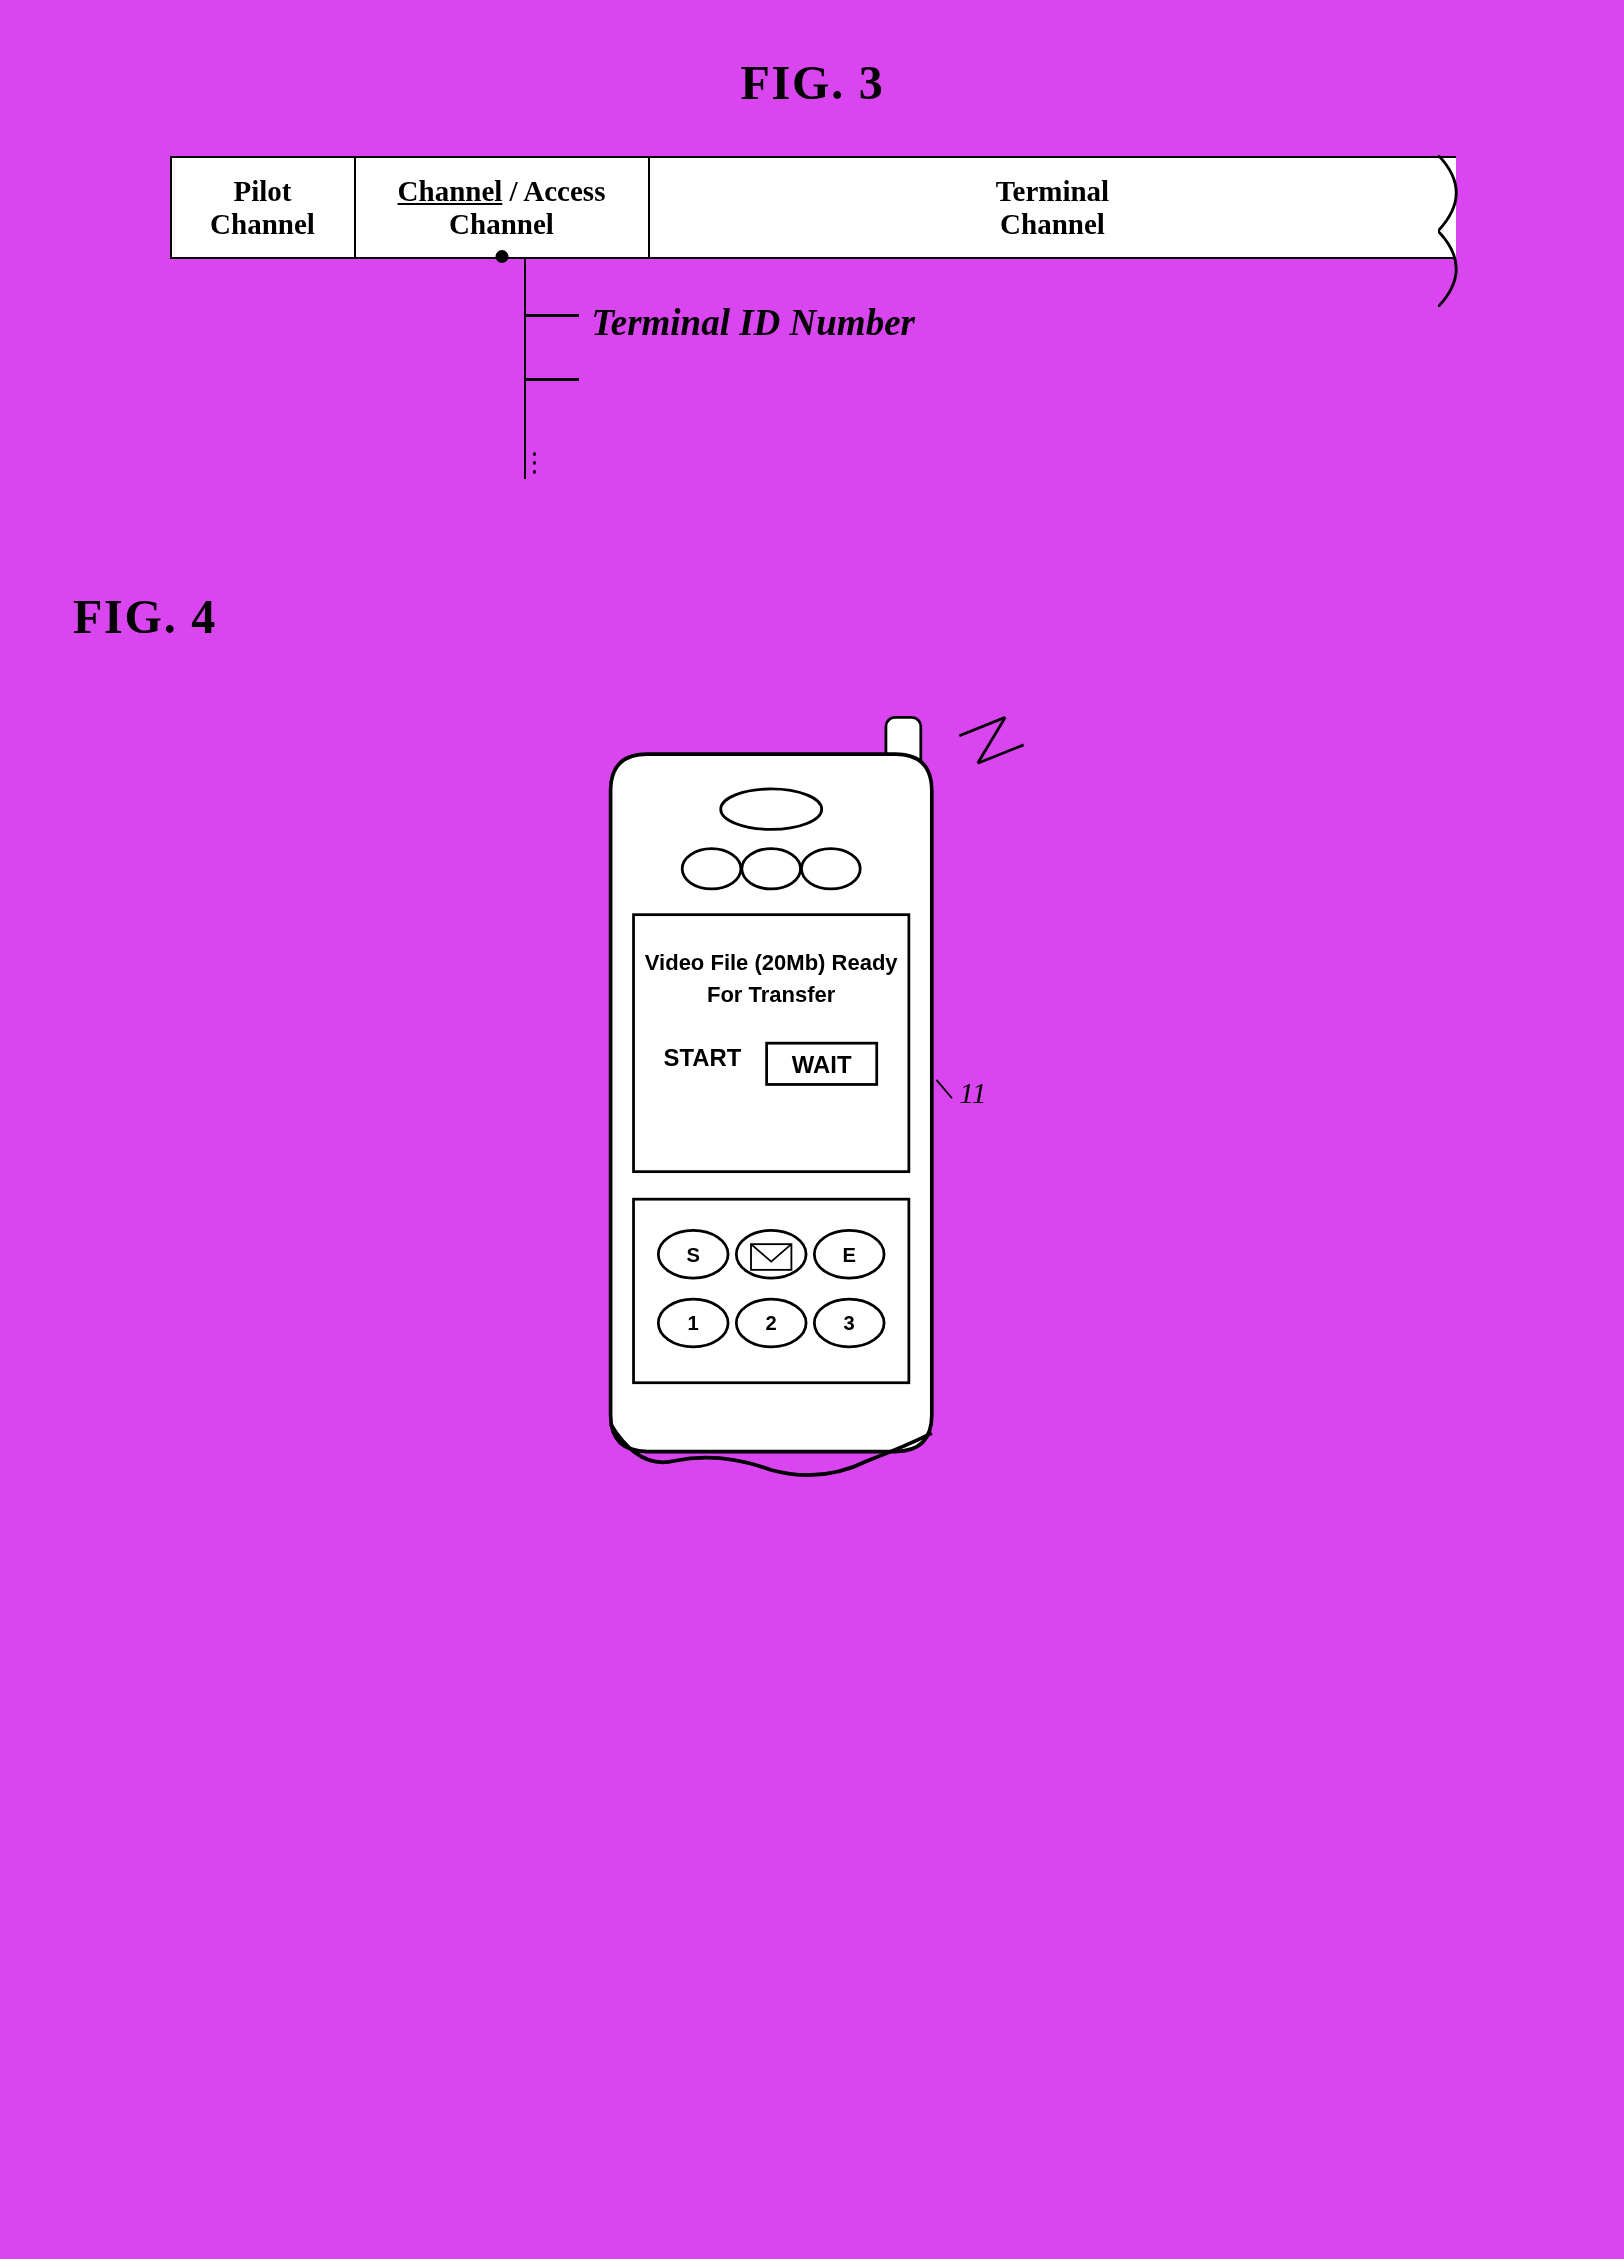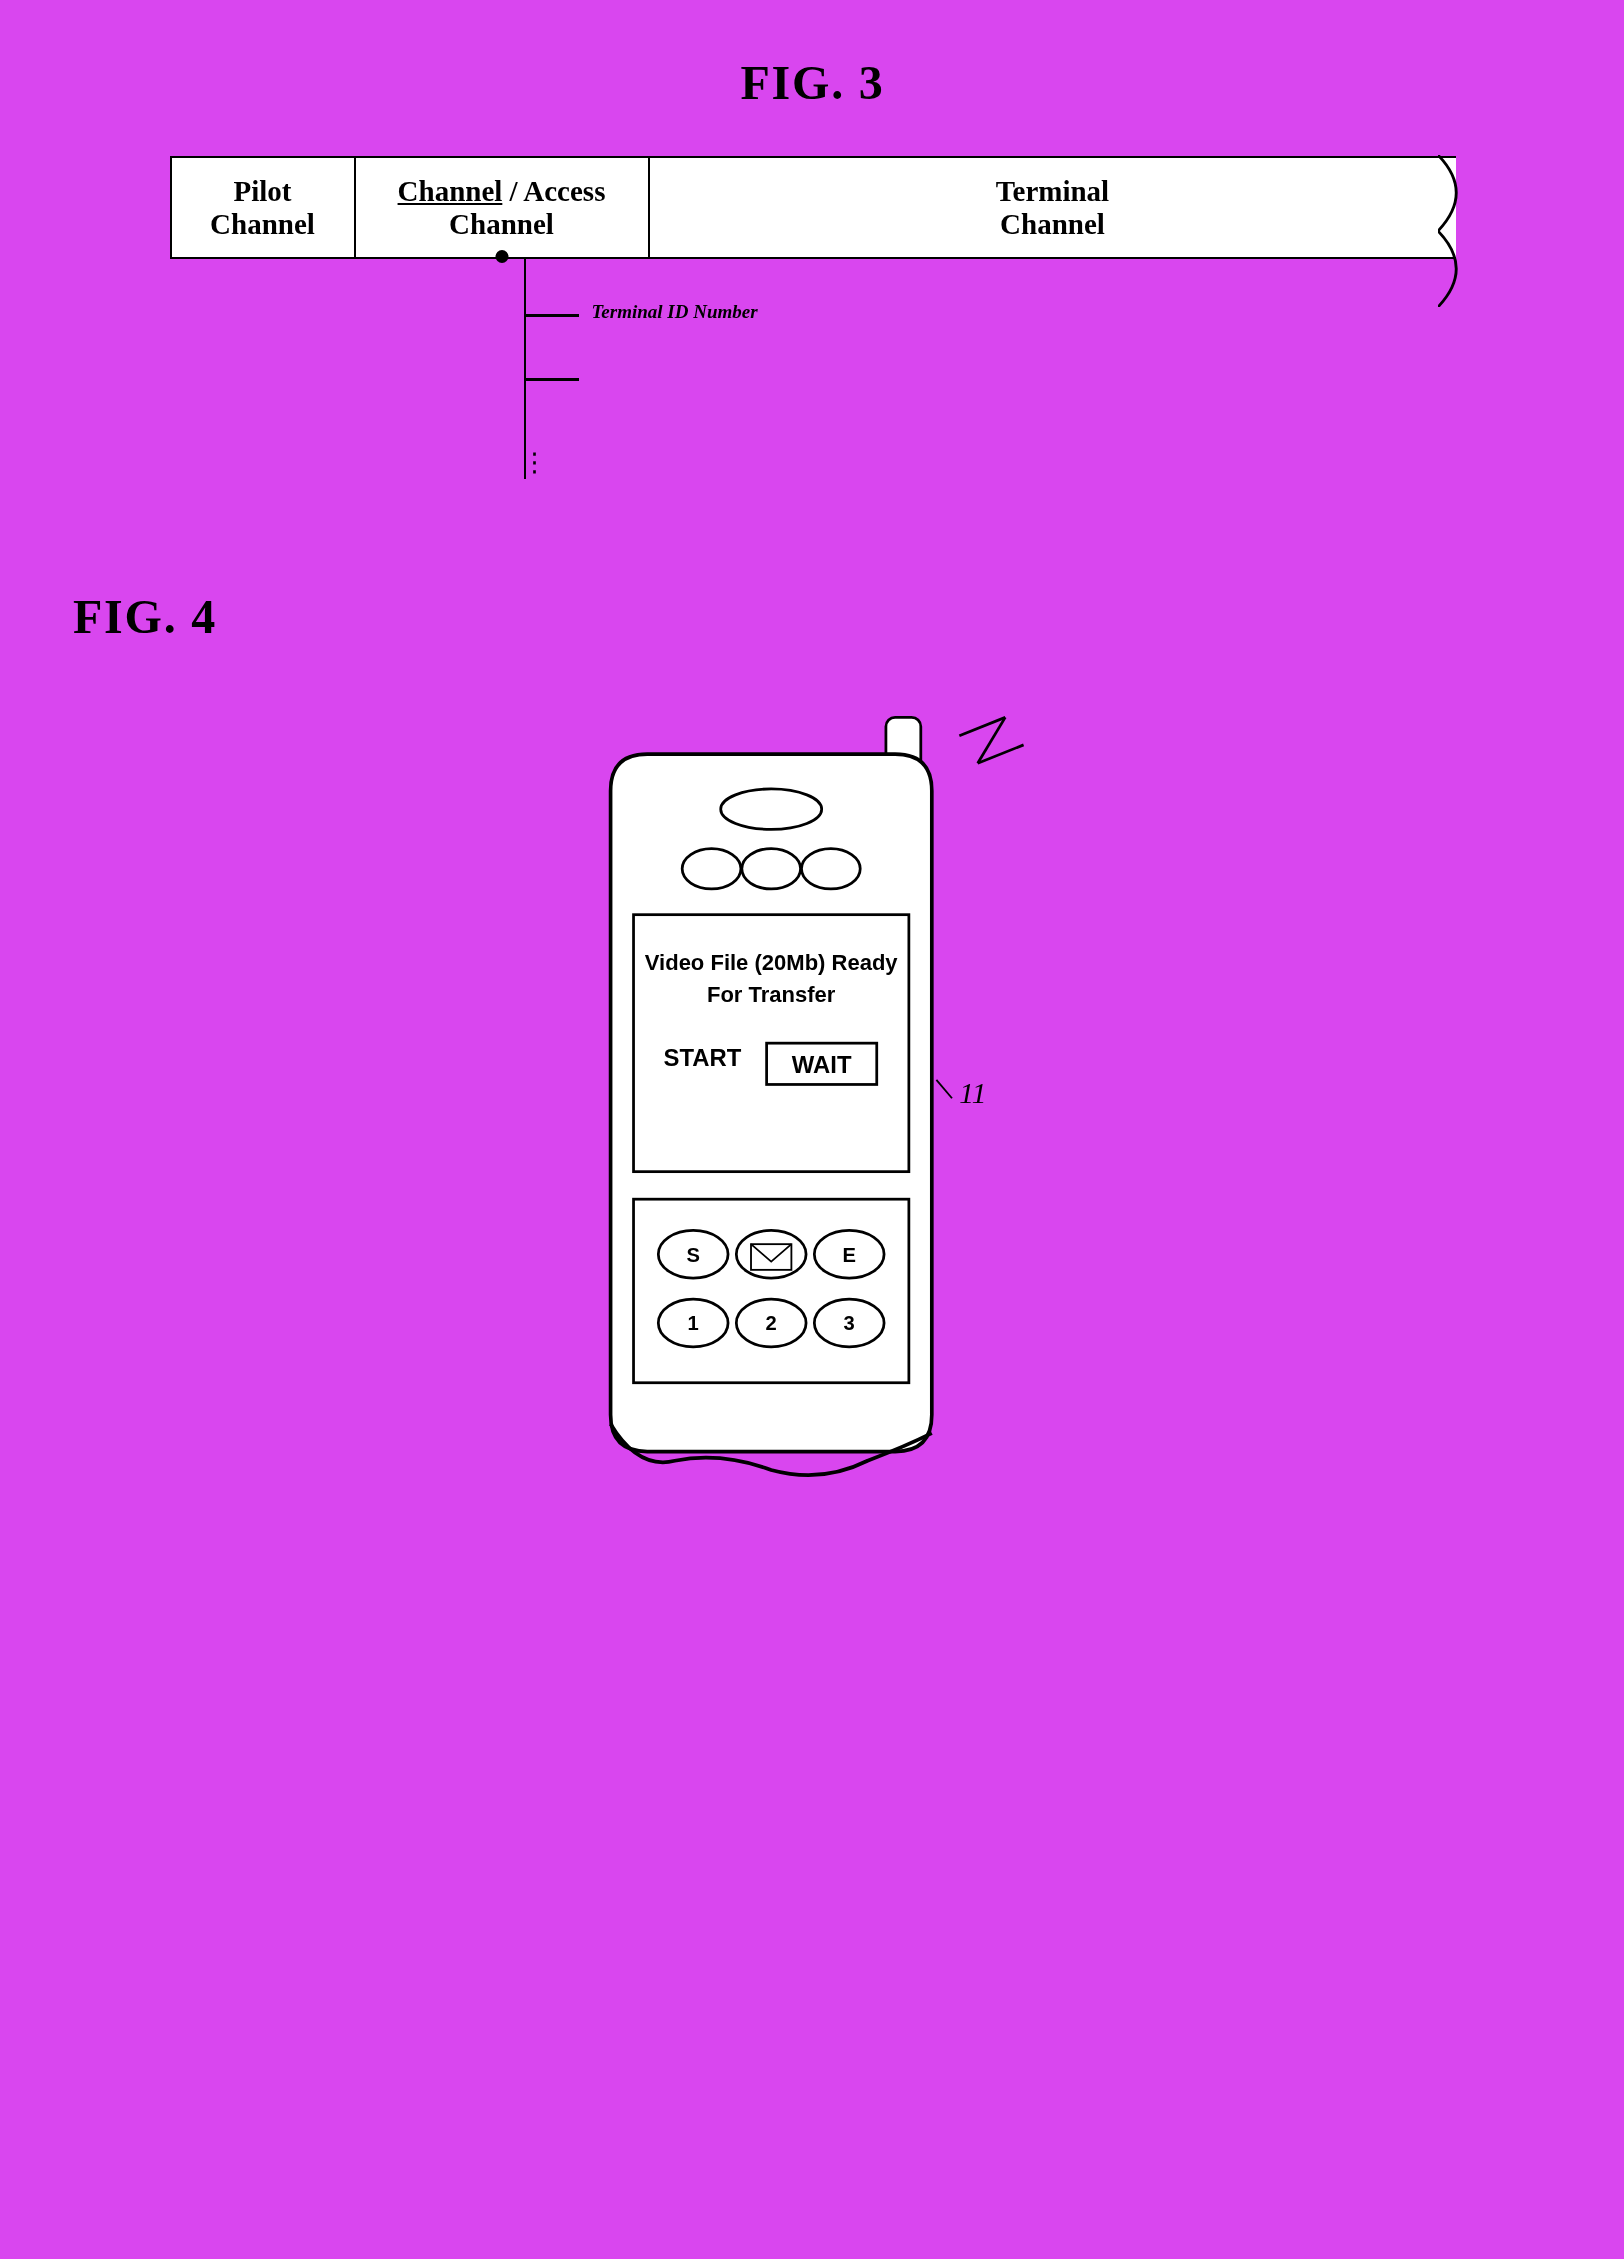--- a/index.html
+++ b/index.html
@@ -128,21 +128,21 @@
       background: #000;
       width: 55px;
     }
 
     .annotation-line-1 { top: 55px; }
     .annotation-line-2 { top: 119px; }
 
     .annotation-text {
       position: absolute;
       left: 422px;
-      font-size: 19px;
+      font-size: 37px;
       font-style: italic;
       font-weight: bold;
     }
 
     .annotation-text-1 { top: 42px; }
     .annotation-text-2 { top: 107px; }
 
     .dots-line {
       position: absolute;
       left: 352px;

